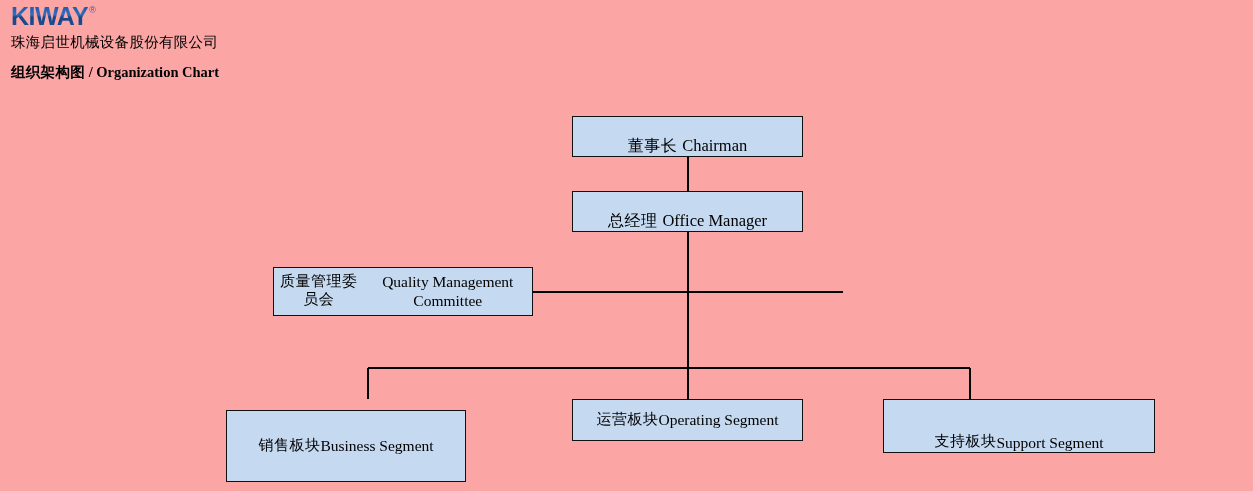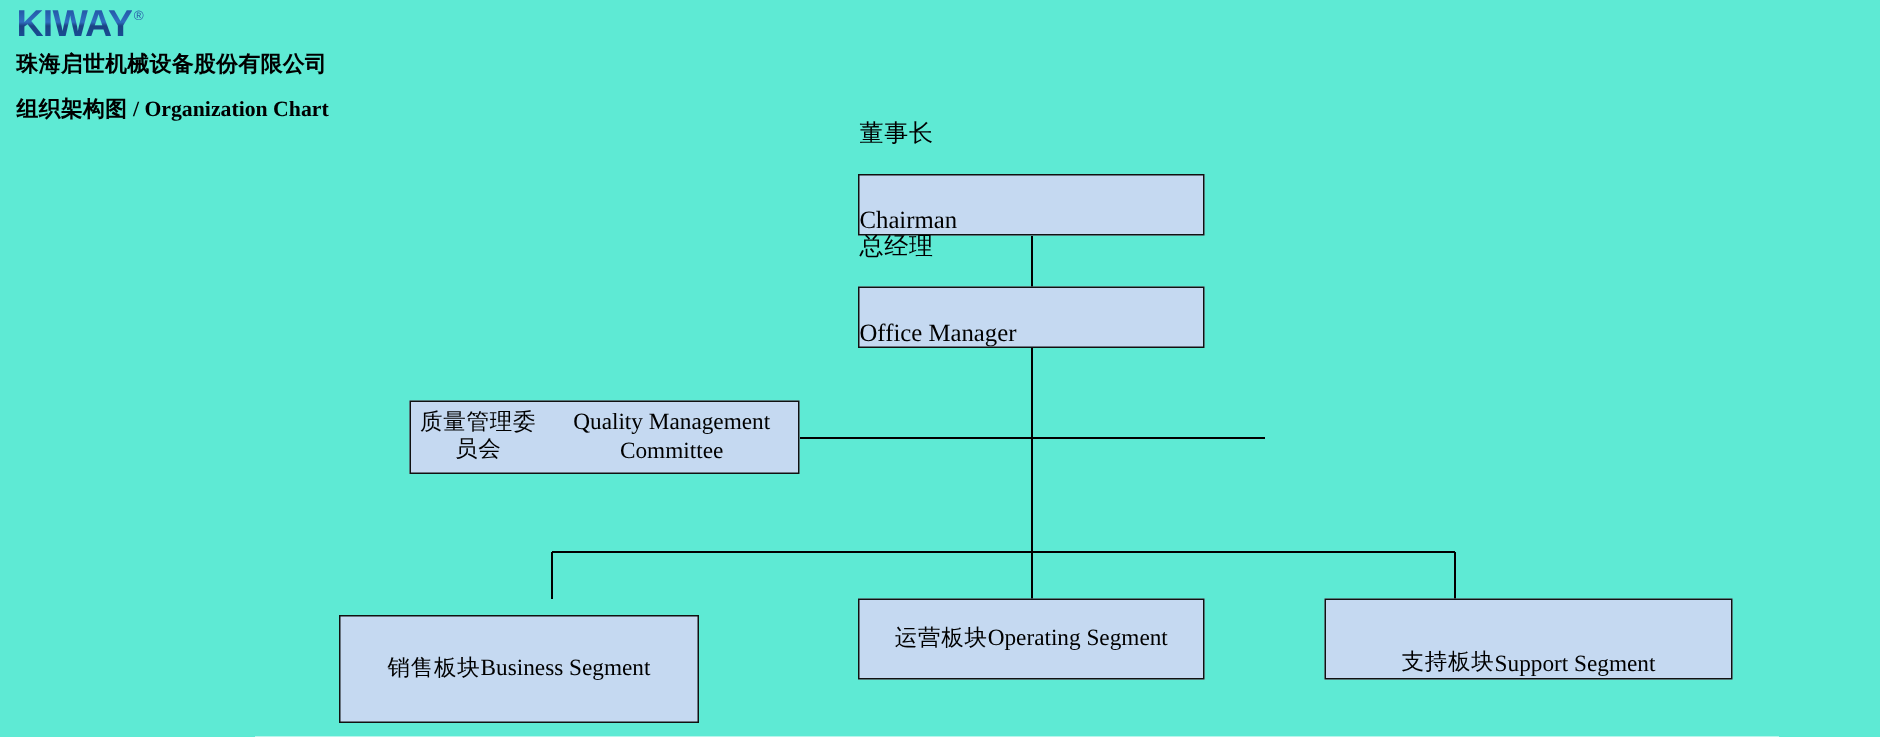--- a/index.html
+++ b/index.html
@@ -9,21 +9,21 @@
     background: #ffffff;
   }
   body {
     font-family: "Liberation Serif", "DejaVu Serif", serif;
     color: #000000;
   }
   #page {
     position: relative;
     width: 1253px;
     height: 491px;
-    background: #5eead4;
+    background: #fca5a5;
     overflow: hidden;
   }
 
   
   #header {
     position: absolute;
     left: 0;
     top: 0;
     width: 100%;
     height: 95px;
@@ -54,21 +54,21 @@
     color: #2a5fa8;
     line-height: 10px;
     margin-left: 1px;
     margin-top: 2px;
   }
   #company-name {
     position: absolute;
     left: 11px;
     top: 33px;
     font-family: "DejaVu Sans", "Liberation Sans", sans-serif;
-    font-weight: bold;
+    font-weight: normal;
     font-size: 14.5px;
     letter-spacing: 0.3px;
     color: #000000;
     white-space: nowrap;
   }
   #chart-title {
     position: absolute;
     left: 11px;
     top: 63px;
     font-weight: bold;
@@ -117,24 +117,24 @@
     font-size: 15px;
     color: #000000;
     letter-spacing: 0.5px;
   }
   .node .en {
     font-family: "Liberation Serif", "DejaVu Serif", serif;
     font-size: 15.5px;
     color: #000000;
   }
   .node.single {
-    flex-direction: column;
-    gap: 19px;
+    flex-direction: row;
+    gap: 5px;
     align-items: baseline;
-    justify-content: flex-end;
+    justify-content: center;
   }
   .node.single .cn { font-size: 16px; }
   .node.single .en { font-size: 16.5px; margin-top: 19px; }
   .node.two-line .cn { margin-bottom: 1px; }
 </style>
 </head>
 <body>
 
 <div id="page">
 
@@ -187,21 +187,21 @@
       <span class="cn">质量管理委员会</span>
       <span class="en">Quality Management Committee</span>
     </div>
 
 
     <div class="node two-line" style="left:226px; top:410px; width:240px; height:72px;">
       <span class="cn">销售板块</span>
       <span class="en">Business Segment</span>
     </div>
 
-    <div class="node two-line" style="left:572px; top:399px; width:231px; height:54px;justify-content:center;">
+    <div class="node two-line" style="left:572px; top:399px; width:231px; height:42px;justify-content:center;">
       <span class="cn">运营板块</span>
       <span class="en">Operating Segment</span>
     </div>
 
     <div class="node two-line" style="left:883px; top:399px; width:272px; height:54px;align-items:flex-end;">
       <span class="cn">支持板块</span>
       <span class="en">Support Segment</span>
     </div>
 
   </div>

